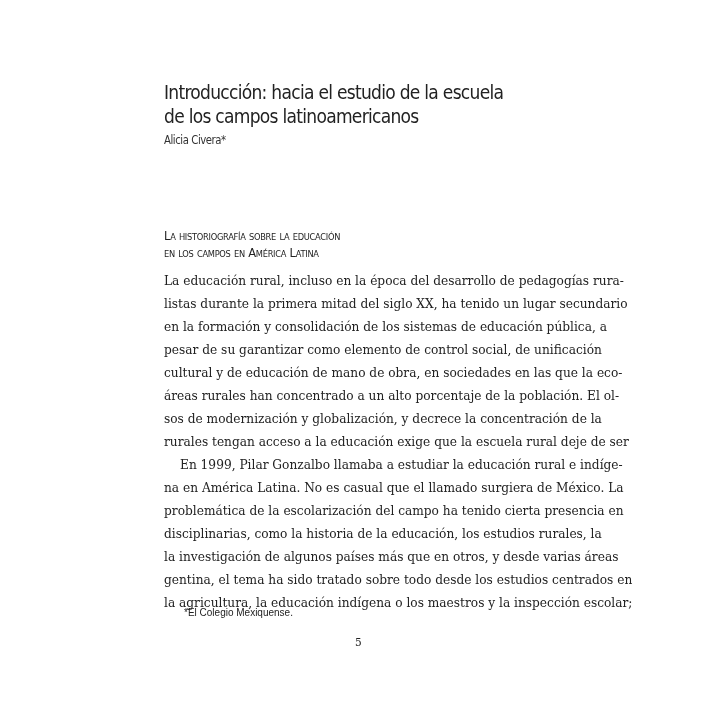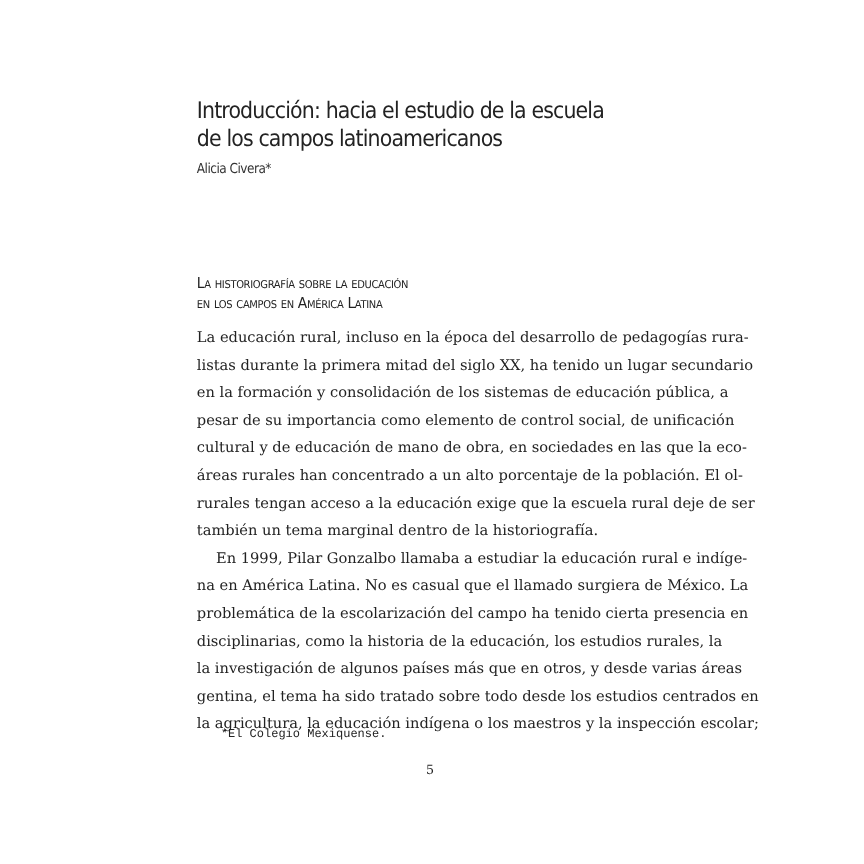--- a/index.html
+++ b/index.html
@@ -4,21 +4,21 @@
   <style>
     html, body { margin:0; padding:0; background:#fff; }
     body { width:720px; height:720px; position:relative; overflow:hidden; color:#1a1a1a; }
     .title { position:absolute; left:164px; top:80px; width:400px; font-family:"DejaVu Sans", sans-serif; font-size:19px; line-height:24px; letter-spacing:-0.8px; font-weight:normal; transform:scaleX(0.9); transform-origin:left top; color:#222; }
     .author { position:absolute; left:164px; top:133px; font-family:"DejaVu Sans", sans-serif; font-size:11.5px; letter-spacing:-0.5px; color:#333; transform:scaleX(0.88); transform-origin:left top; }
     .section-heading { position:absolute; left:164px; top:227px; font-family:"DejaVu Sans", sans-serif; font-size:12.5px; line-height:17px; color:#222; font-variant:small-caps; letter-spacing:-0.3px; transform:scaleX(0.92); transform-origin:left top; }
     .body { position:absolute; left:164px; top:270px; width:390px; font-family:"DejaVu Serif", serif; font-size:12.2px; line-height:23px; color:#222; }
     .body .line { display:block; white-space:nowrap; text-align:justify; text-align-last:justify; width:388px; }
     .body .line.last { text-align-last:left; }
     .body .line.indent { text-indent:16px; }
-    .footnote { position:absolute; left:184px; top:607px; font-family:Liberation Mono, monospace; font-size:10px; color:#222; }
+    .footnote { position:absolute; left:184px; top:607px; font-family:Liberation Sans, sans-serif; font-size:10px; color:#222; }
     .pagenum { position:absolute; left:355px; top:636px; font-family:"DejaVu Serif", serif; font-size:10.5px; color:#222; }
   </style>
 </head>
 <body>
 
 <div class="title">
   <div>Introducción: hacia el estudio de la escuela</div>
   <div>de los campos latinoamericanos</div>
 </div>
 
@@ -26,25 +26,25 @@
 
 <div class="section-heading">
   <div>La historiografía sobre la educación</div>
   <div>en los campos en América Latina</div>
 </div>
 
 <div class="body">
   <span class="line">La educación rural, incluso en la época del desarrollo de pedagogías rura-</span>
   <span class="line">listas durante la primera mitad del siglo XX, ha tenido un lugar secundario</span>
   <span class="line">en la formación y consolidación de los sistemas de educación pública, a</span>
-  <span class="line">pesar de su importancia como elemento de control social, de unificación</span>
+  <span class="line">pesar de su garantizar como elemento de control social, de unificación</span>
   <span class="line">cultural y de educación de mano de obra, en sociedades en las que la eco-</span>
   <span class="line">áreas rurales han concentrado a un alto porcentaje de la población. El ol-</span>
+  <span class="line">sos de modernización y globalización, y decrece la concentración de la</span>
   <span class="line">rurales tengan acceso a la educación exige que la escuela rural deje de ser</span>
-  <span class="line last">también un tema marginal dentro de la historiografía.</span>
   <span class="line indent">En 1999, Pilar Gonzalbo llamaba a estudiar la educación rural e indíge-</span>
   <span class="line">na en América Latina. No es casual que el llamado surgiera de México. La</span>
   <span class="line">problemática de la escolarización del campo ha tenido cierta presencia en</span>
   <span class="line">disciplinarias, como la historia de la educación, los estudios rurales, la</span>
   <span class="line">la investigación de algunos países más que en otros, y desde varias áreas</span>
   <span class="line">gentina, el tema ha sido tratado sobre todo desde los estudios centrados en</span>
   <span class="line">la agricultura, la educación indígena o los maestros y la inspección escolar;</span>
 
 </div>
 

